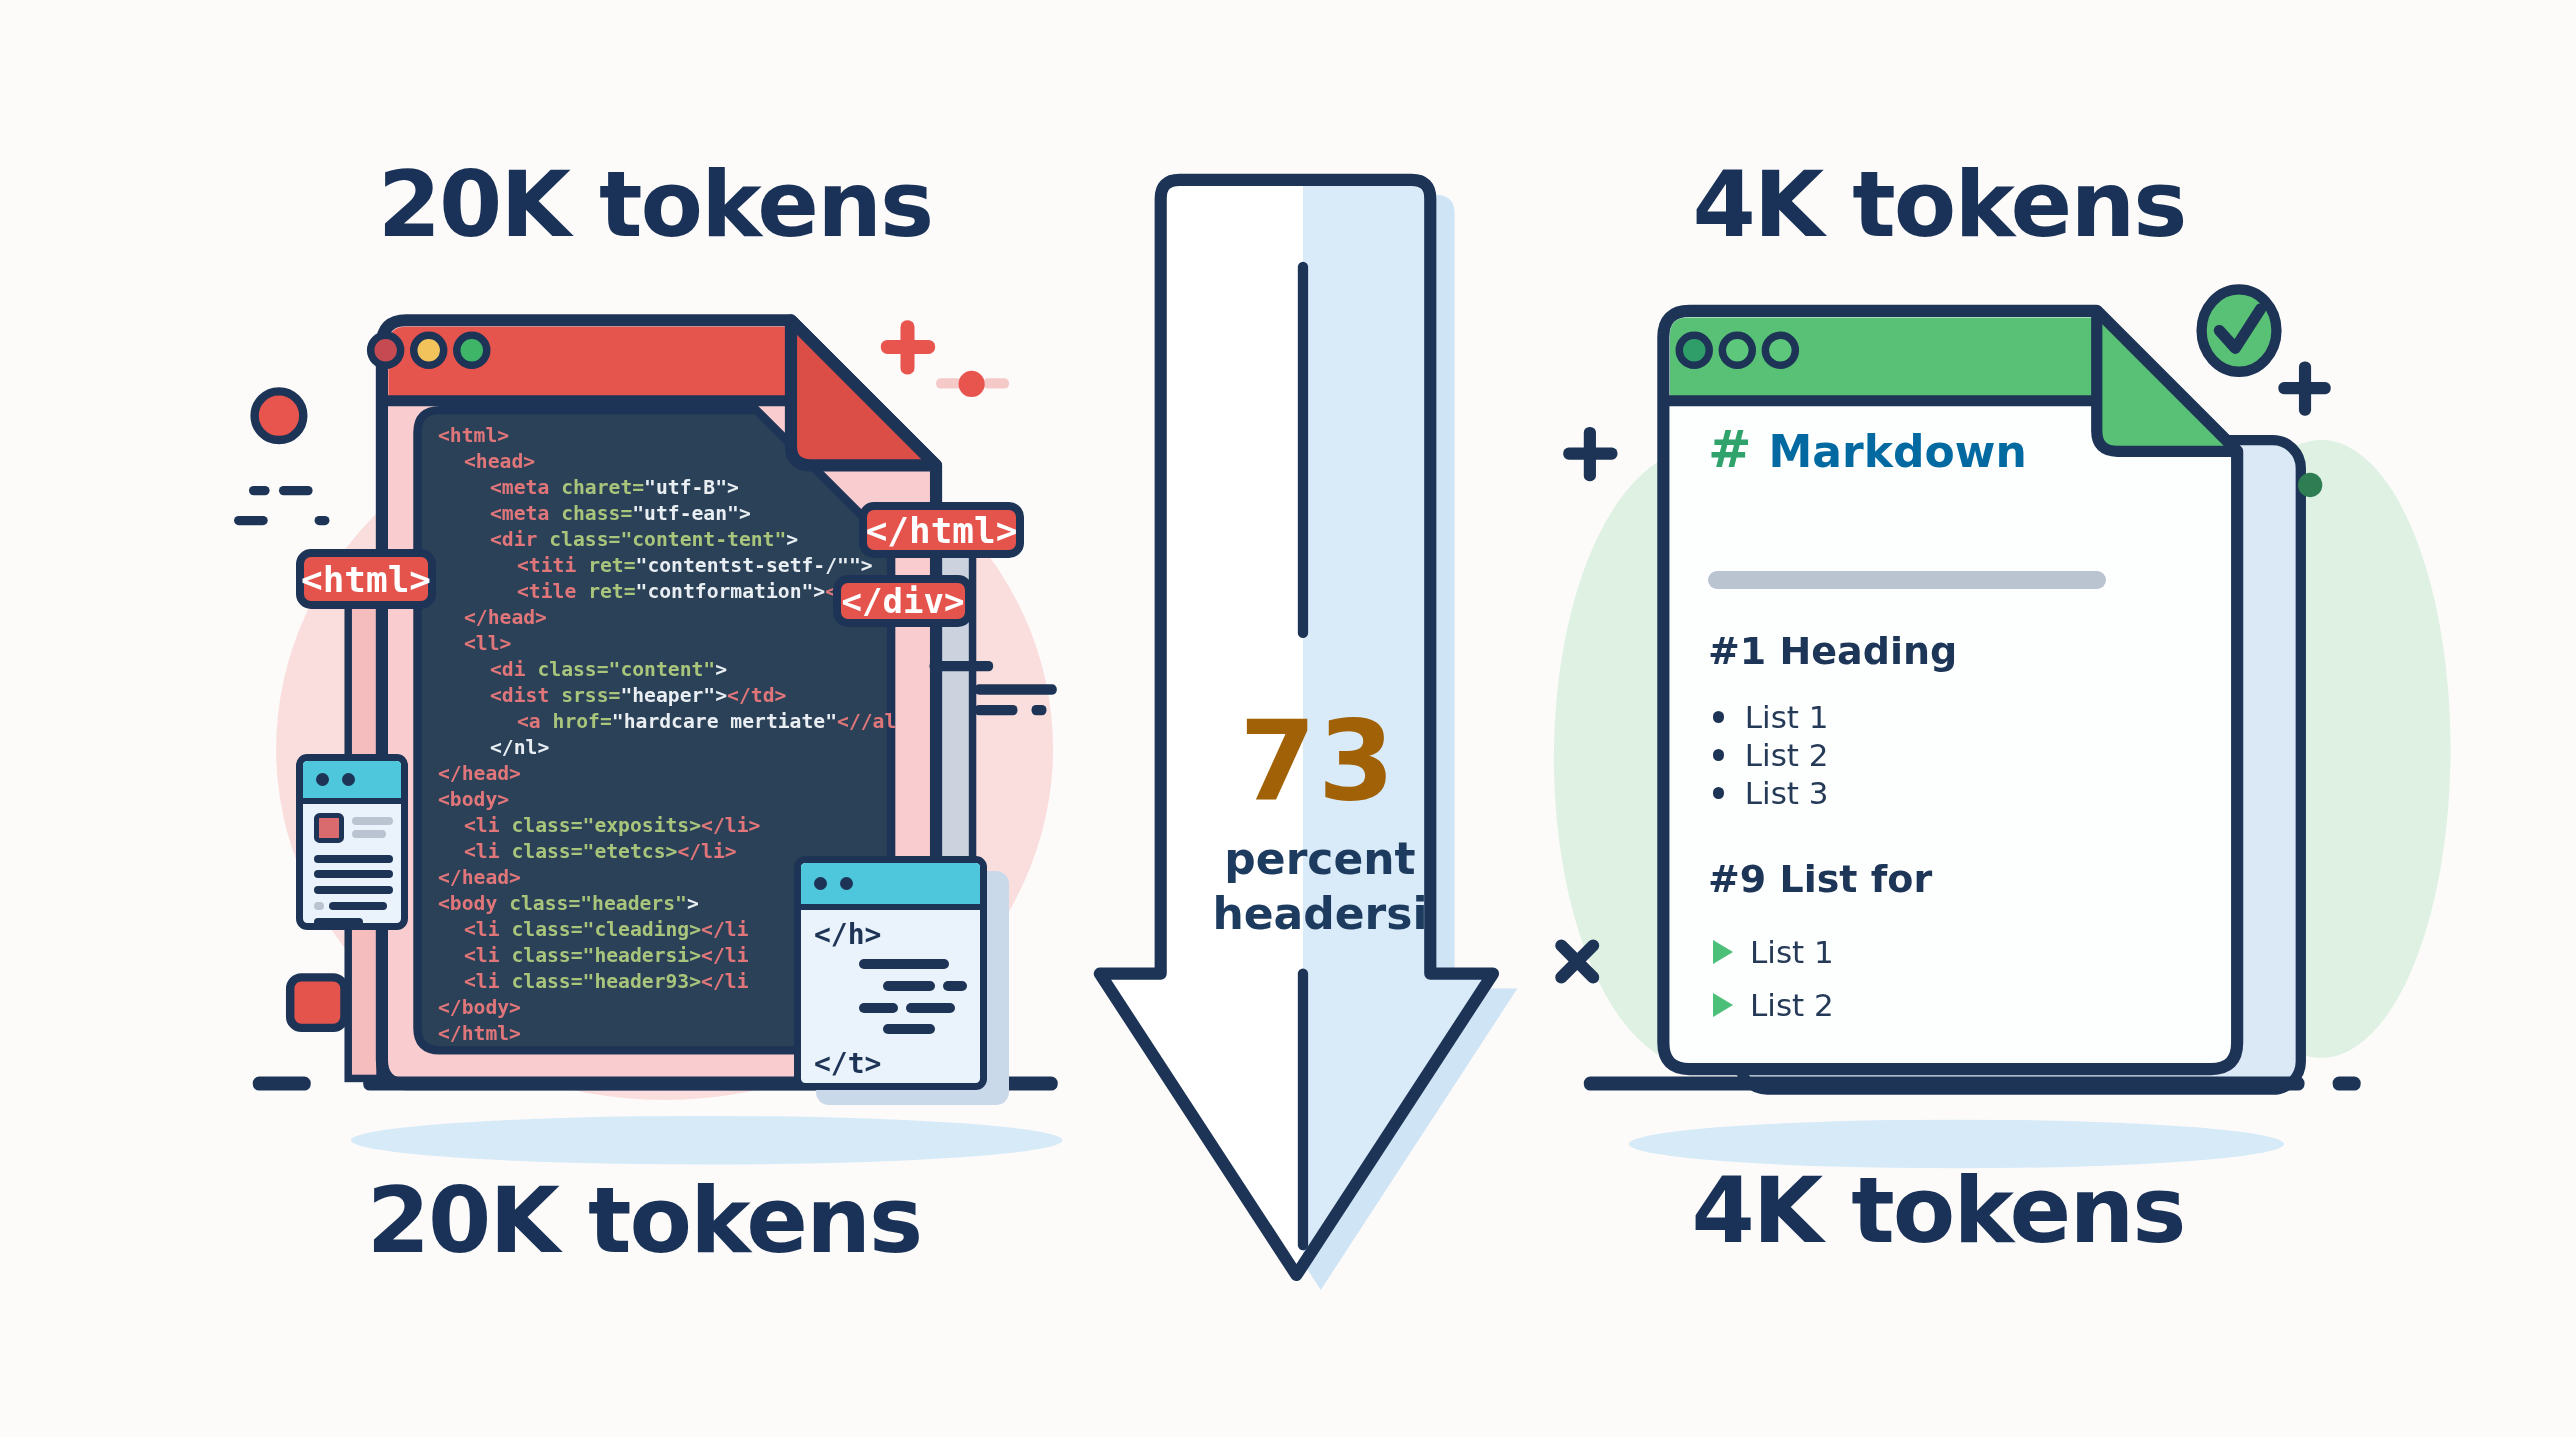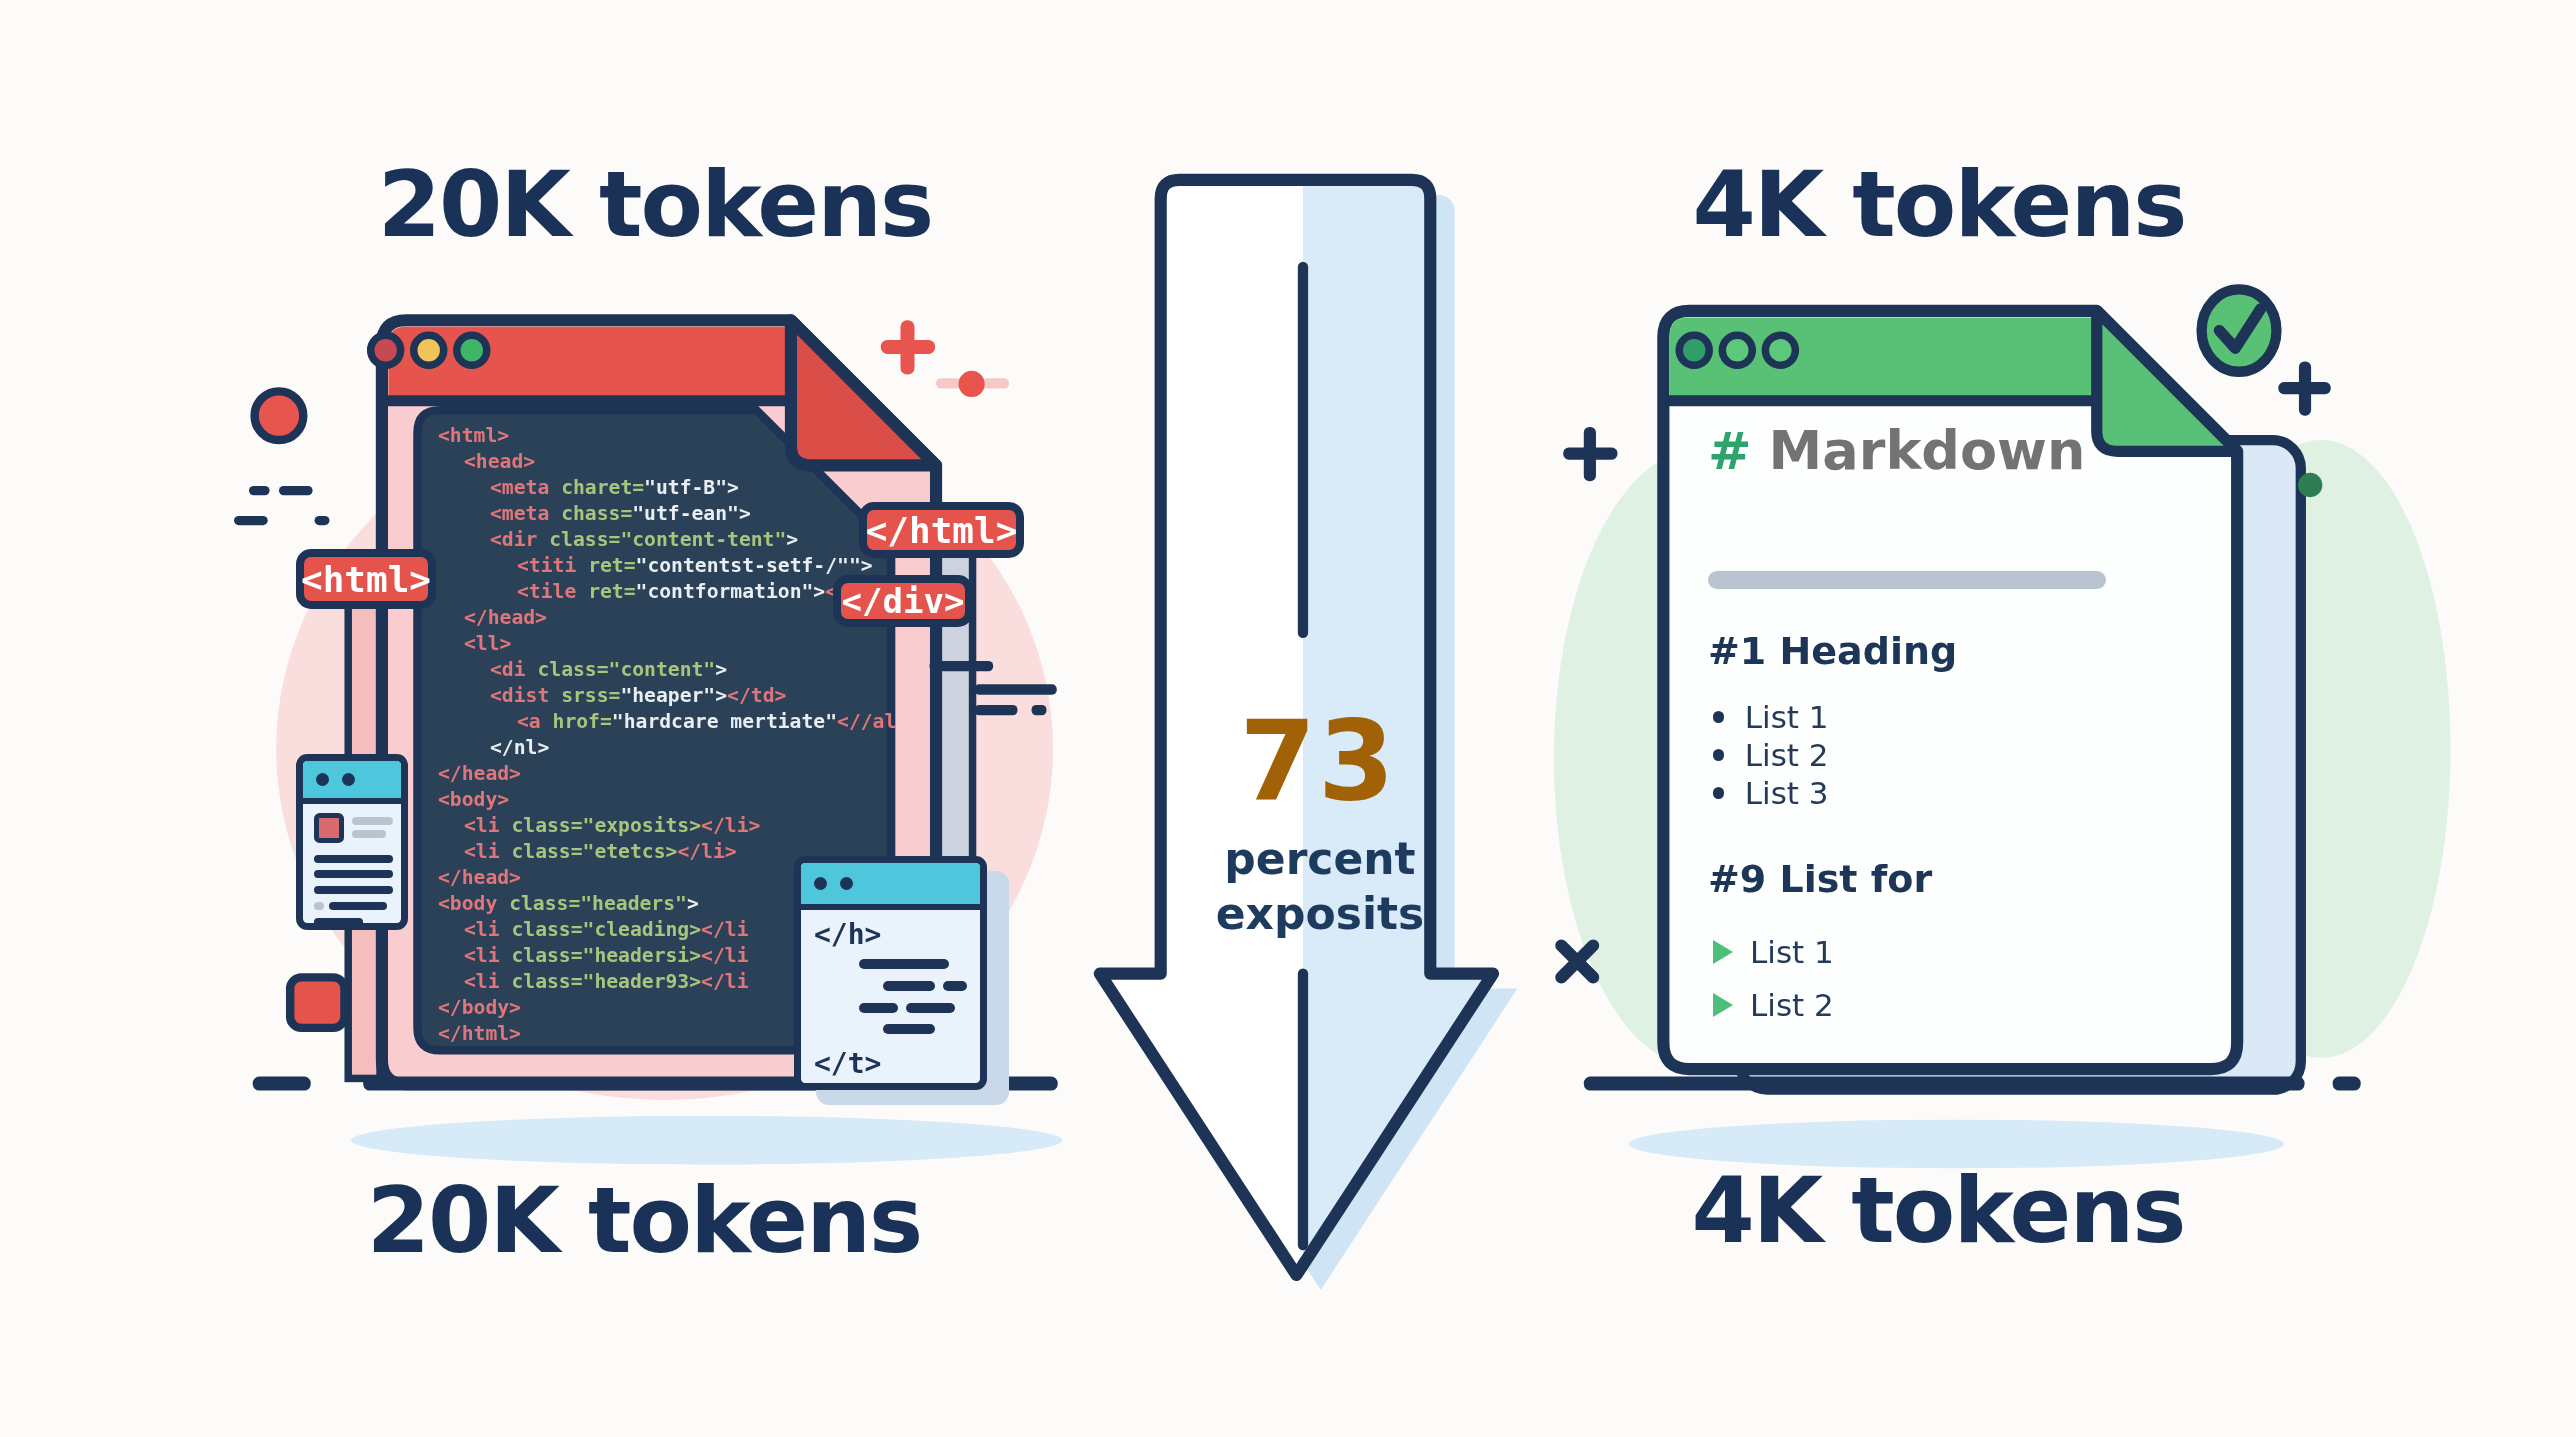--- a/index.html
+++ b/index.html
@@ -19,21 +19,21 @@
   .tagbadge{position:absolute;background:#e4544d;border:8.4px solid #1d3456;border-radius:15px;color:#fff;font-family:"DejaVu Sans Mono",monospace;font-weight:bold;display:flex;align-items:center;justify-content:center;box-sizing:border-box;}
   
   .miniwin{position:absolute;background:#eaf3fb;border:7.5px solid #1d3456;border-radius:11.2px;box-sizing:border-box;overflow:hidden;}
   .miniwin .mhead{background:#4ec7dd;border-bottom:6.6px solid #1d3456;display:flex;align-items:center;gap:13px;padding-left:13px;}
   .mdot{width:13px;height:13px;border-radius:50%;background:#1d3456;}
   .bar{position:absolute;border-radius:5.6px;background:#1d3456;}
   .bar.gray{background:#b9c4d0;}
   
   .md-h1{position:absolute;font-weight:bold;}
   .md-h1 .hash{color:#2fa36b;font-size:52px;margin-right:17px;}
-  .md-h1 .word{color:#737373;font-size:54px;}
+  .md-h1 .word{color:#0369a1;font-size:44px;}
   .md-p{position:absolute;display:flex;align-items:center;gap:19px;color:#2a3f5e;font-size:33px;}
   .gbar{border-radius:9.4px;background:#b9c4d0;height:18px;}
   .md-h2{position:absolute;font-weight:bold;font-size:38px;color:#1d3557;}
   .mdlist{position:absolute;}
   .mditem{display:flex;align-items:center;height:38px;color:#253a57;font-size:31px;}
   .mditem::before{content:"";width:11.2px;height:11.2px;border-radius:50%;background:#1d3456;margin-right:20.6px;flex:0 0 auto;}
   .mditem2{display:flex;align-items:center;height:53px;color:#253a57;font-size:31px;}
   .mditem2::before{content:"";width:0;height:0;border-top:12px solid transparent;border-bottom:12px solid transparent;border-left:20.6px solid #4cbf78;margin-right:17px;flex:0 0 auto;}
   .success-badge{position:absolute;left:2103px;top:876px;width:227px;height:86px;background:#4fbd6e;border:8.4px solid #1d3456;border-radius:17px;box-sizing:border-box;display:flex;align-items:center;justify-content:center;font-weight:bold;font-size:41px;color:#17324f;}
   .minitag{color:#1d3456;font-family:"DejaVu Sans Mono",monospace;font-weight:bold;font-size:28px;position:absolute;}
@@ -136,21 +136,21 @@
     <rect x="2492" y="1150" width="30" height="15" rx="7" fill="#1d3456"></rect>
   </svg>
 
   <div class="txt biglabel" style="left:655px;top:152px;">20K tokens</div>
   <div class="txt biglabel" style="left:644px;top:1168px;">20K tokens</div>
   <div class="txt biglabel" style="left:1939px;top:152px;">4K tokens</div>
   <div class="txt biglabel" style="left:1938px;top:1158px;">4K tokens</div>
 
   <div class="txt arrow-num" style="left:1318px;top:697px;">73</div>
   <div class="txt arrow-word" style="left:1320px;top:816px;">percent</div>
-  <div class="txt arrow-word" style="left:1320px;top:871px;">exposits</div>
+  <div class="txt arrow-word" style="left:1320px;top:871px;">headersi</div>
 
   <div id="code-lines">
       <div class="code-line" style="padding-left: 0px;"><span class="c-r">&lt;html&gt;</span></div>
       <div class="code-line" style="padding-left: 26px;"><span class="c-r">&lt;head&gt;</span></div>
       <div class="code-line" style="padding-left: 52px;"><span class="c-r">&lt;meta </span><span class="c-g">charet=</span><span class="c-w">"utf-B"&gt;</span></div>
       <div class="code-line" style="padding-left: 52px;"><span class="c-r">&lt;meta </span><span class="c-g">chass=</span><span class="c-w">"utf-ean"&gt;</span></div>
       <div class="code-line" style="padding-left: 52px;"><span class="c-r">&lt;dir </span><span class="c-g">class="content-tent"</span><span class="c-w">&gt;</span></div>
       <div class="code-line" style="padding-left: 79px;"><span class="c-r">&lt;titi </span><span class="c-g">ret=</span><span class="c-w">"contentst-setf-/""&gt;</span></div>
       <div class="code-line" style="padding-left: 79px;"><span class="c-r">&lt;tile </span><span class="c-g">ret=</span><span class="c-w">"contformation"&gt;</span><span class="c-r">&lt;/tile&gt;</span></div>
       <div class="code-line" style="padding-left: 26px;"><span class="c-r">&lt;/head&gt;</span></div>

